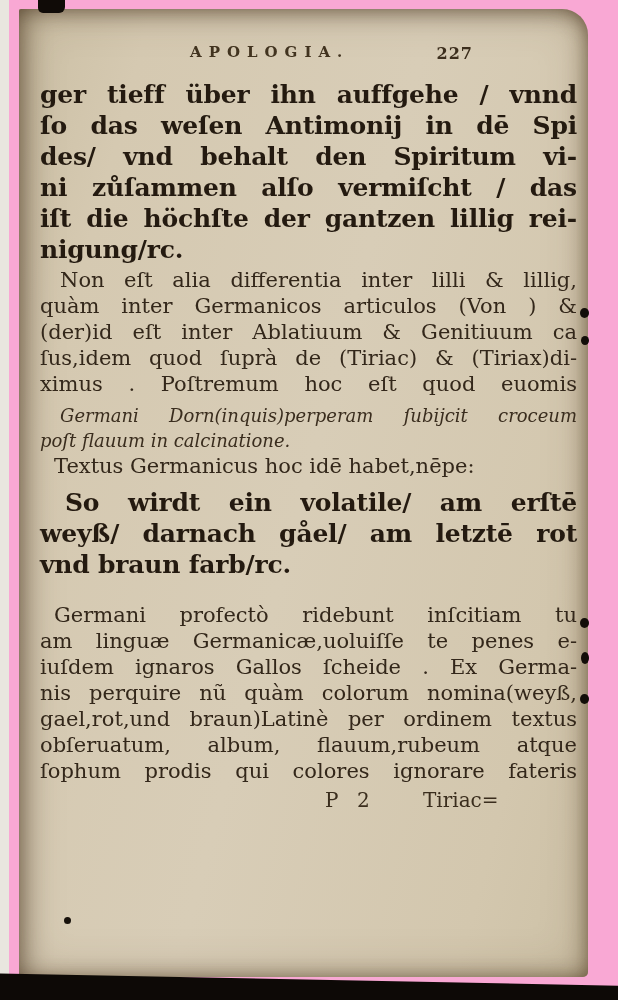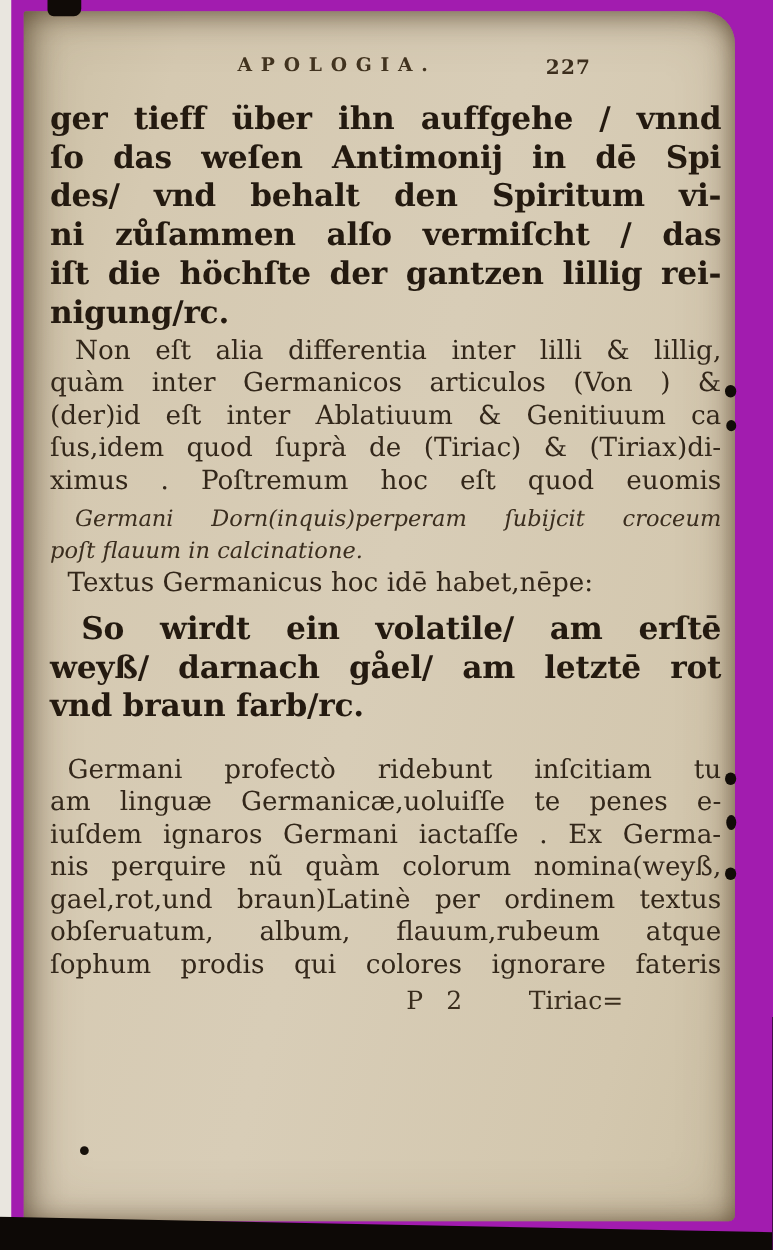--- a/index.html
+++ b/index.html
@@ -1,16 +1,16 @@
 <!DOCTYPE html>
 <html><head>
 <meta charset="utf-8">
 <style>
   html,body{margin:0;padding:0;background:#000;}
-  .scan{position:relative;width:618px;height:1000px;background:#a21caf;overflow:hidden;
+  .scan{position:relative;width:618px;height:1000px;background:#f9a8d4;overflow:hidden;
         font-family:"DejaVu Serif",serif;}
   .scanner-strip{position:absolute;left:0;top:0;bottom:0;width:9px;background:#e9e6df;}
   .paper{position:absolute;left:19px;top:9px;width:569px;height:968px;
         background:linear-gradient(105deg,#cbbfa4 0%,#d5c9b1 16%,#d8cdb7 50%,#d3c7ae 84%,#cdc1a6 100%);
         border-radius:2px 26px 5px 3px;
         box-shadow:inset 0 0 46px rgba(88,66,38,.28),
                    inset 16px 0 26px -12px rgba(60,44,24,.55),
                    inset -12px 0 20px -10px rgba(75,55,30,.50),
                    inset 0 16px 22px -14px rgba(60,44,24,.45),
                    inset 0 -12px 20px -12px rgba(75,55,30,.35);}
@@ -87,21 +87,21 @@
 
       <div class="bl g2">
         <div class="line j ind25">So wirdt ein volatile/ am erſtē</div>
         <div class="line j">weyß/ darnach gåel/ am letztē rot</div>
         <div class="line">vnd braun farb/rc.</div>
       </div>
 
       <div class="ro lat2">
         <div class="line j ind14">Germani profectò ridebunt inſcitiam tu</div>
         <div class="line j">am linguæ Germanicæ,uoluiſſe te penes e-</div>
-        <div class="line j">iuſdem ignaros Germani iactaſſe . Ex Germa-</div>
+        <div class="line j">iuſdem ignaros Gallos ſcheide . Ex Germa-</div>
         <div class="line j">nis perquire nũ quàm colorum nomina(weyß,</div>
         <div class="line j">gael,rot,und braun)Latinè per ordinem textus</div>
         <div class="line j">obſeruatum, album, flauum,rubeum atque</div>
         <div class="line j">ſophum prodis qui colores ignorare fateris</div>
       </div>
 
       <div class="footline">
         <span class="sig-p">P</span>
         <span class="sig-2">2</span>
         <span class="catch">Tiriac=</span>

